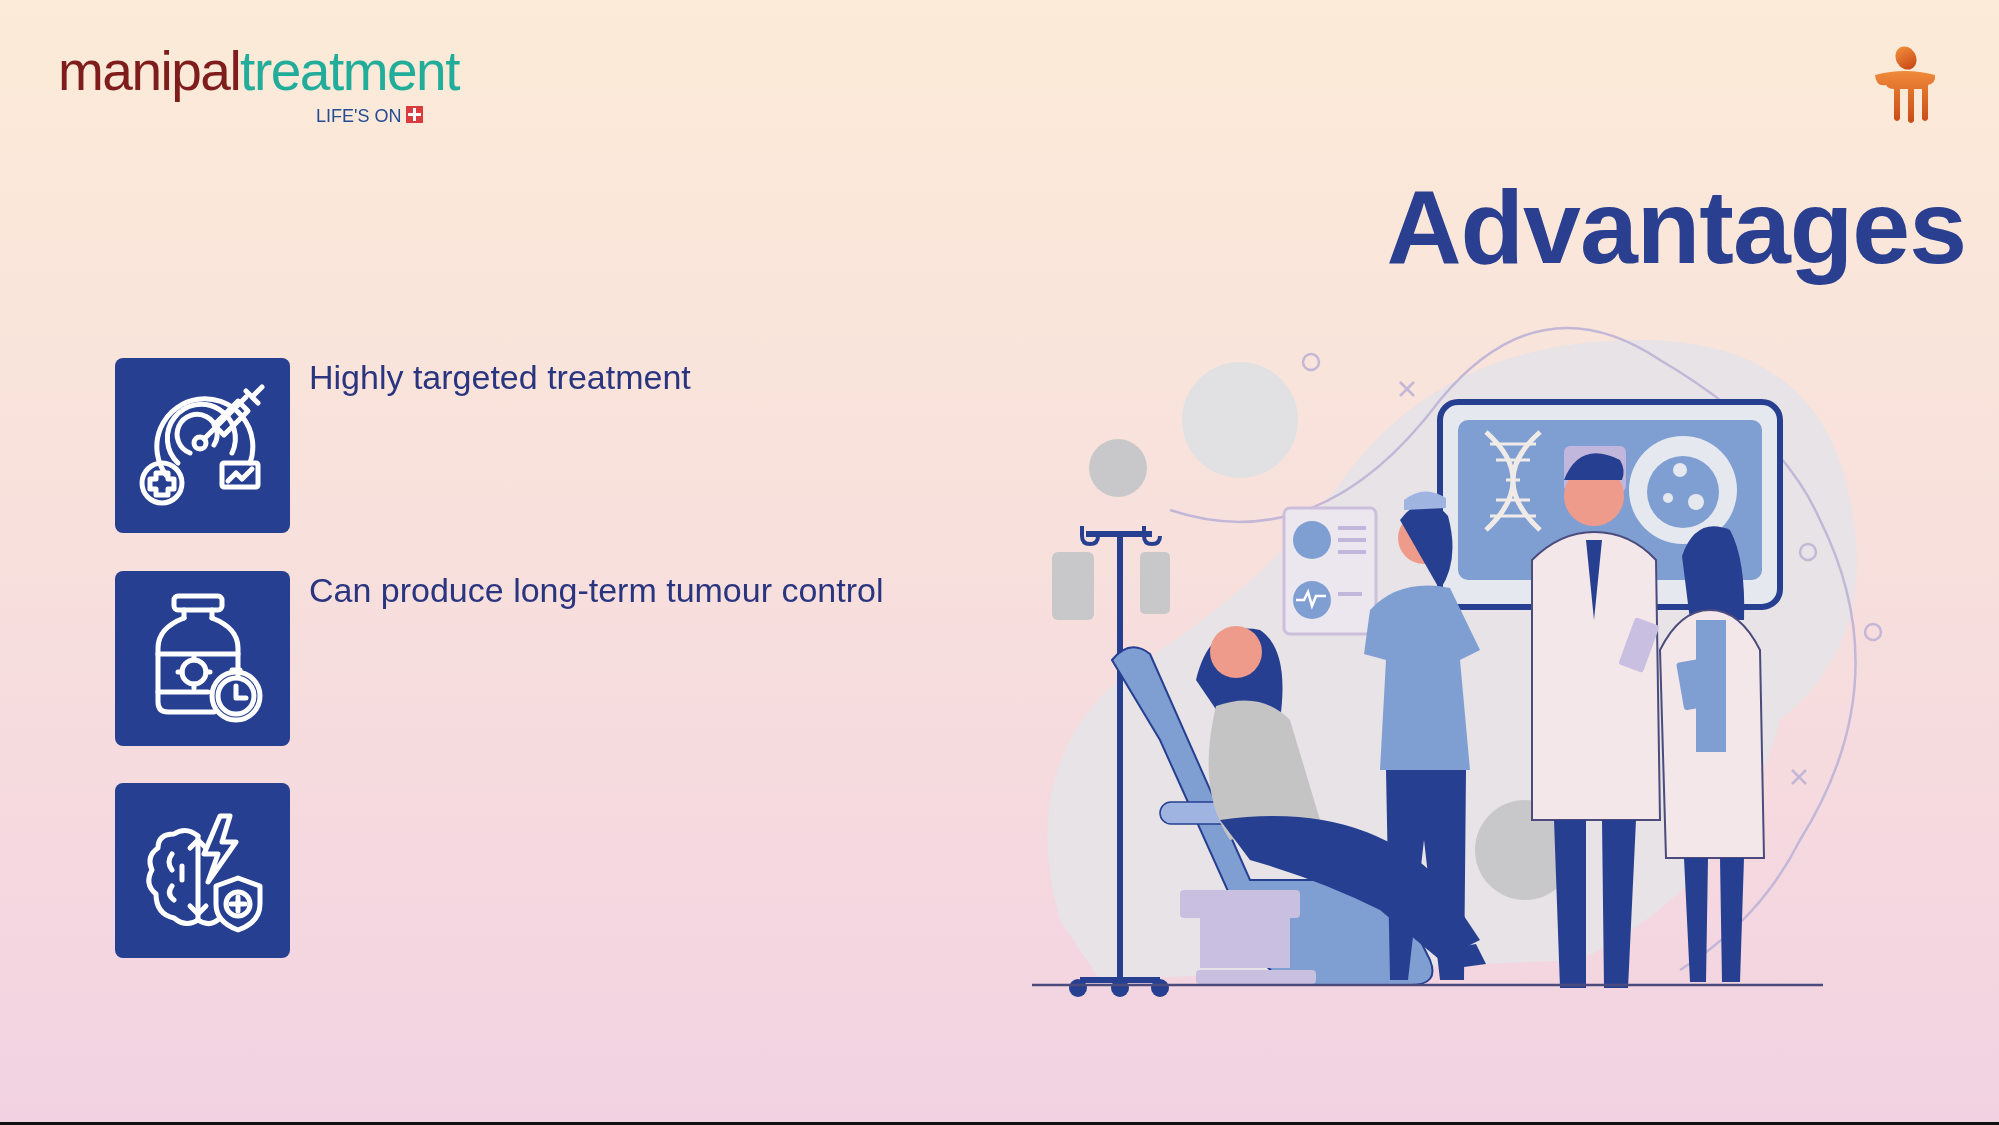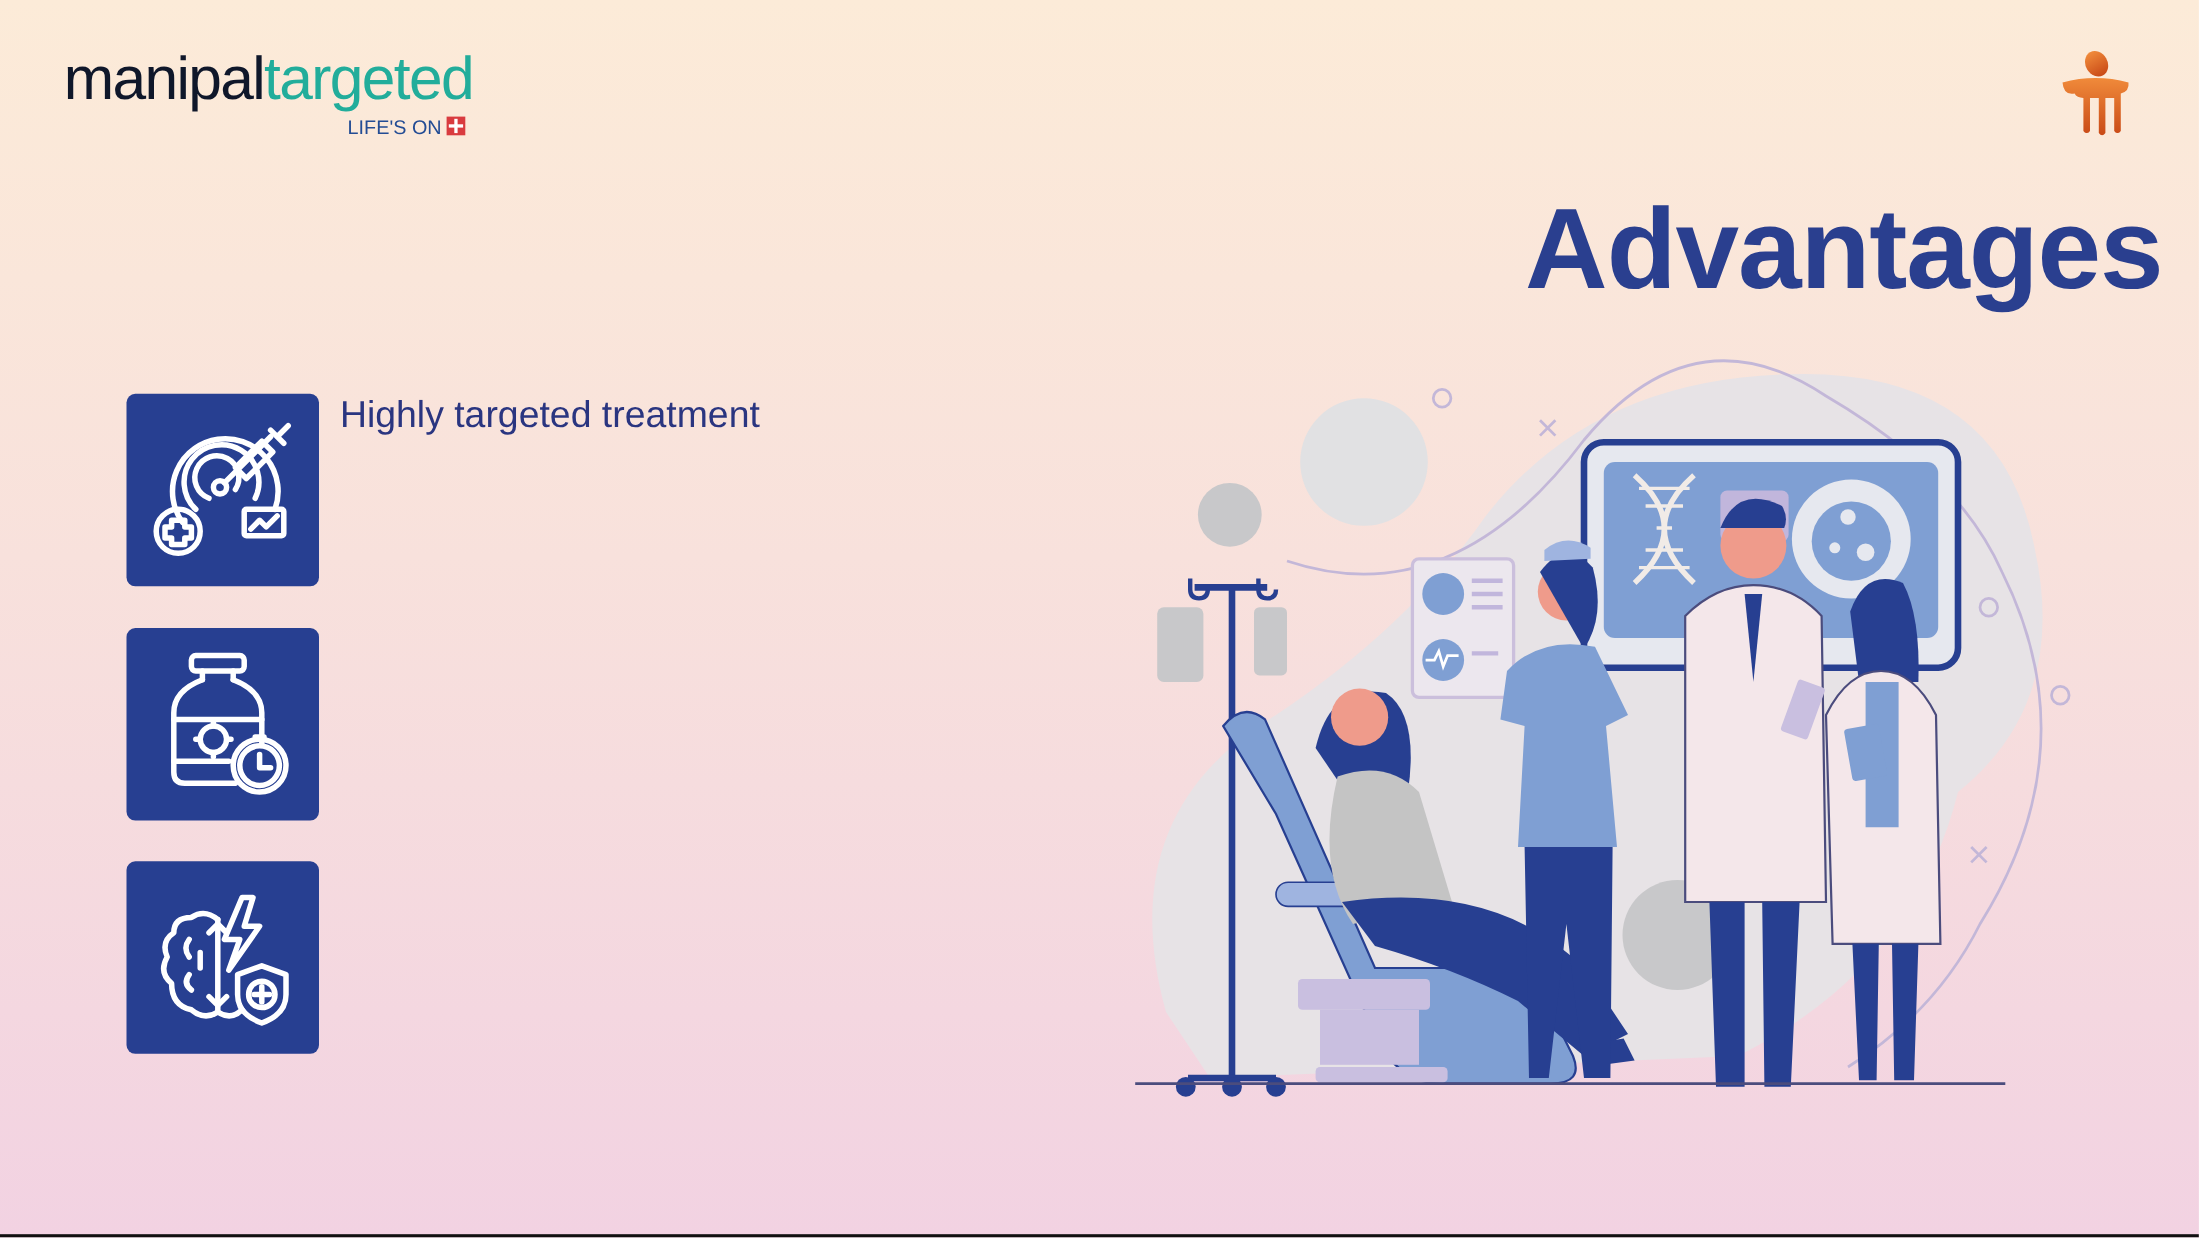--- a/index.html
+++ b/index.html
@@ -5,21 +5,21 @@
   html, body { margin:0; padding:0; }
   body {
     width:1999px; height:1125px; overflow:hidden; position:relative;
     background: linear-gradient(180deg, #fcebd8 0%, #f8e1dc 45%, #f2d2e2 100%);
     font-family: "Liberation Sans", sans-serif;
   }
   .bottom-bar { position:absolute; left:0; right:0; bottom:0; height:3px; background:#111; }
 
   .logo { position:absolute; left:58px; top:44px; }
   .logo-word { font-size:55px; letter-spacing:-1.5px; line-height:1; white-space:nowrap; }
-  .logo-word .a { color:#0f172a; }
+  .logo-word .a { color:#7f1d1d; }
   .logo-word .b { color:#22ad9b; }
   .logo-tag { position:absolute; left:258px; top:62px; display:flex; gap:5px;
               font-size:18px; color:#234c94; white-space:nowrap; }
   .plus-box { width:17px; height:17px; background:#d93b3f; position:relative; }
   .plus-box::before, .plus-box::after { content:""; position:absolute; background:#fff; }
   .plus-box::before { left:7px; top:2px; width:3px; height:13px; }
   .plus-box::after { left:2px; top:7px; width:13px; height:3px; }
 
   .brand-mark { position:absolute; left:1870px; top:45px; width:70px; height:80px; }
 
@@ -32,21 +32,21 @@
   .item-label { margin-left:194px; position:absolute; left:0; white-space:nowrap;
                 font-size:34px; color:#2a3580; }
 
   .illustration { position:absolute; left:1020px; top:320px; width:880px; height:680px; }
 </style>
 </head>
 <body>
 
 <div class="logo">
   <div class="logo-word">
-    <span class="a">manipal</span><span class="b">targeted</span>
+    <span class="a">manipal</span><span class="b">treatment</span>
   </div>
   <div class="logo-tag">
     <span>LIFE'S ON</span>
     <span class="plus-box"></span>
   </div>
 </div>
 
 <svg class="brand-mark" viewBox="0 0 70 80">
   <defs>
     <linearGradient id="og" x1="0" y1="0" x2="0" y2="1">
@@ -88,20 +88,21 @@
       <path d="M84 34 Q110 44 110 64 V92"></path>
       <path d="M30 70 H110 M30 108 H80"></path>
       <circle cx="66" cy="88" r="12"></circle>
       <path d="M66 72 v4 M66 100 v4 M50 88 h4 M78 88 h4"></path>
       <circle cx="108" cy="112" r="24"></circle>
       <circle cx="108" cy="112" r="18"></circle>
       <path d="M108 102 V114 H118"></path>
       <path d="M104 86 h8"></path>
     </svg>
   </div>
+  <div class="item-label">Can produce long-term tumour control</div>
 </div>
 
 <div class="item" style="top:783px;">
   <div class="icon-box">
     <svg width="150" height="150" viewBox="0 0 150 150" fill="none" stroke="#fff" stroke-width="5" stroke-linecap="round" stroke-linejoin="round">
       <path d="M70 40 Q58 30 46 38 Q30 38 30 52 Q18 60 24 74 Q16 88 28 98 Q28 118 46 122 Q58 132 70 124 Q82 132 92 122"></path>
       <path d="M70 40 V124"></path>
       <path d="M62 52 l8 -8 l8 8 M62 110 l8 8 l8 -8"></path>
       <path d="M44 58 Q38 66 44 74 M44 90 Q38 98 46 104 M54 70 v14"></path>
       <path d="M92 20 L76 58 H90 L80 86 L108 46 H94 L102 20 Z"></path>

